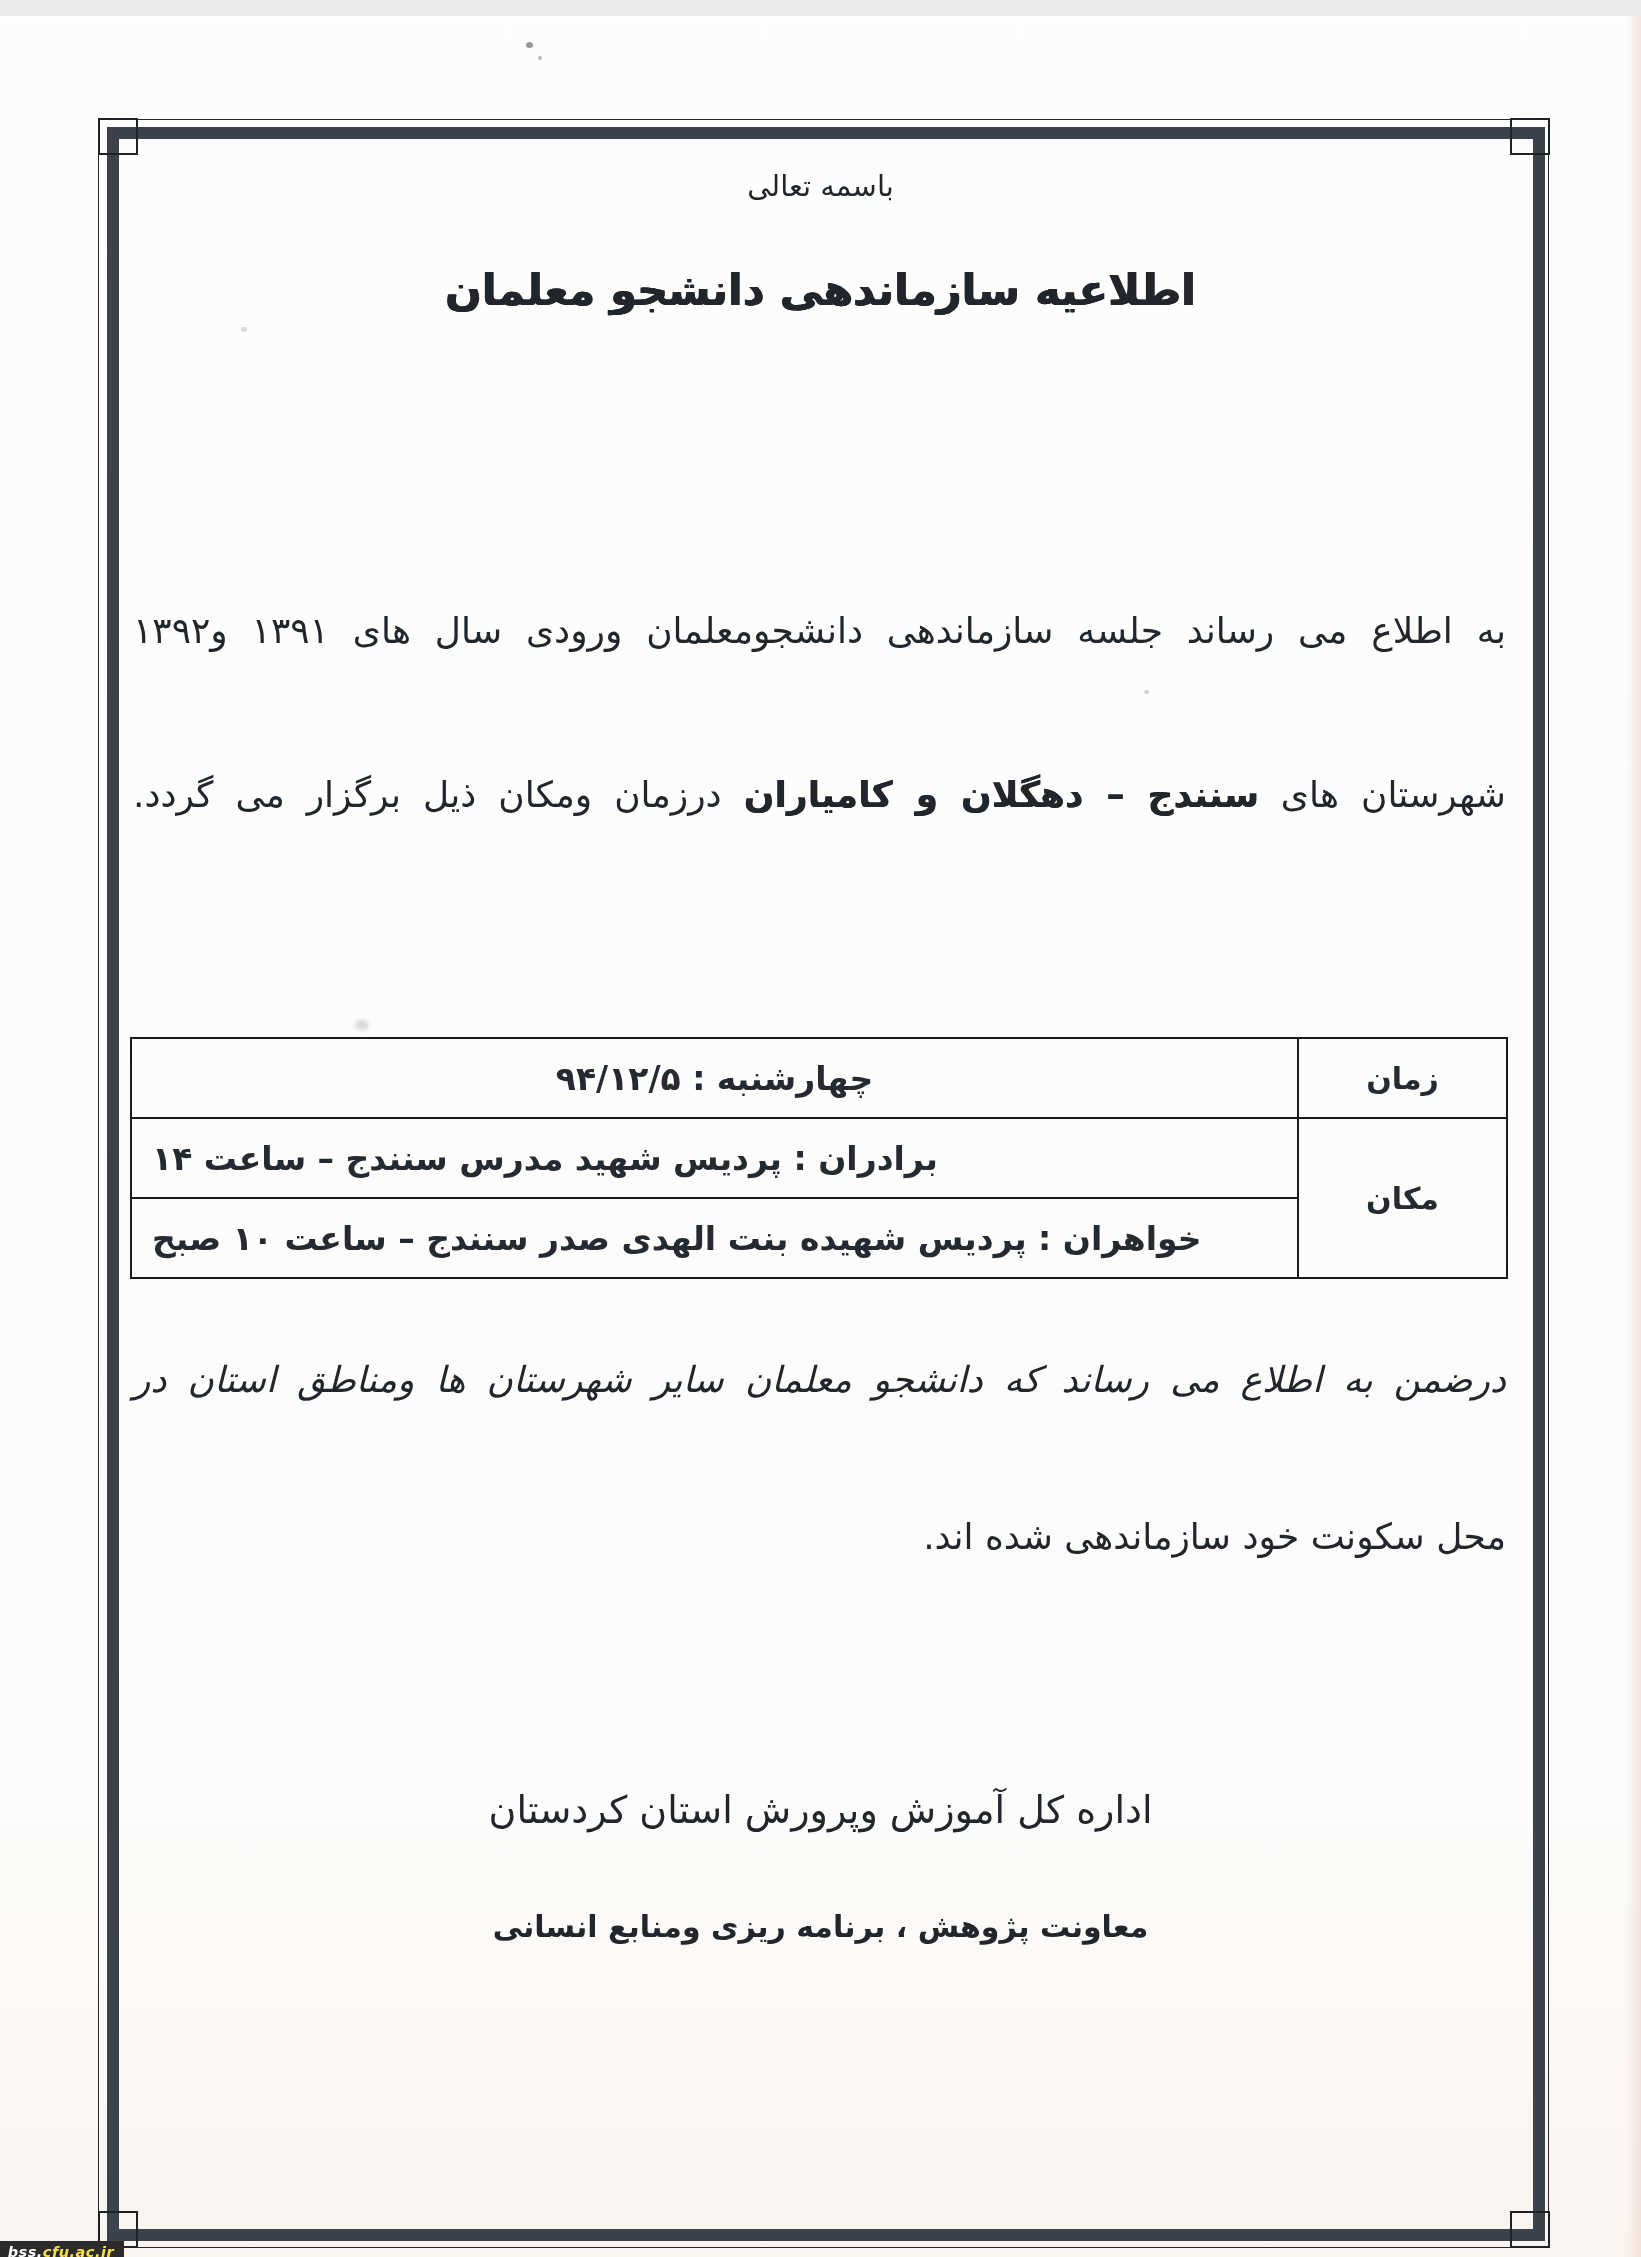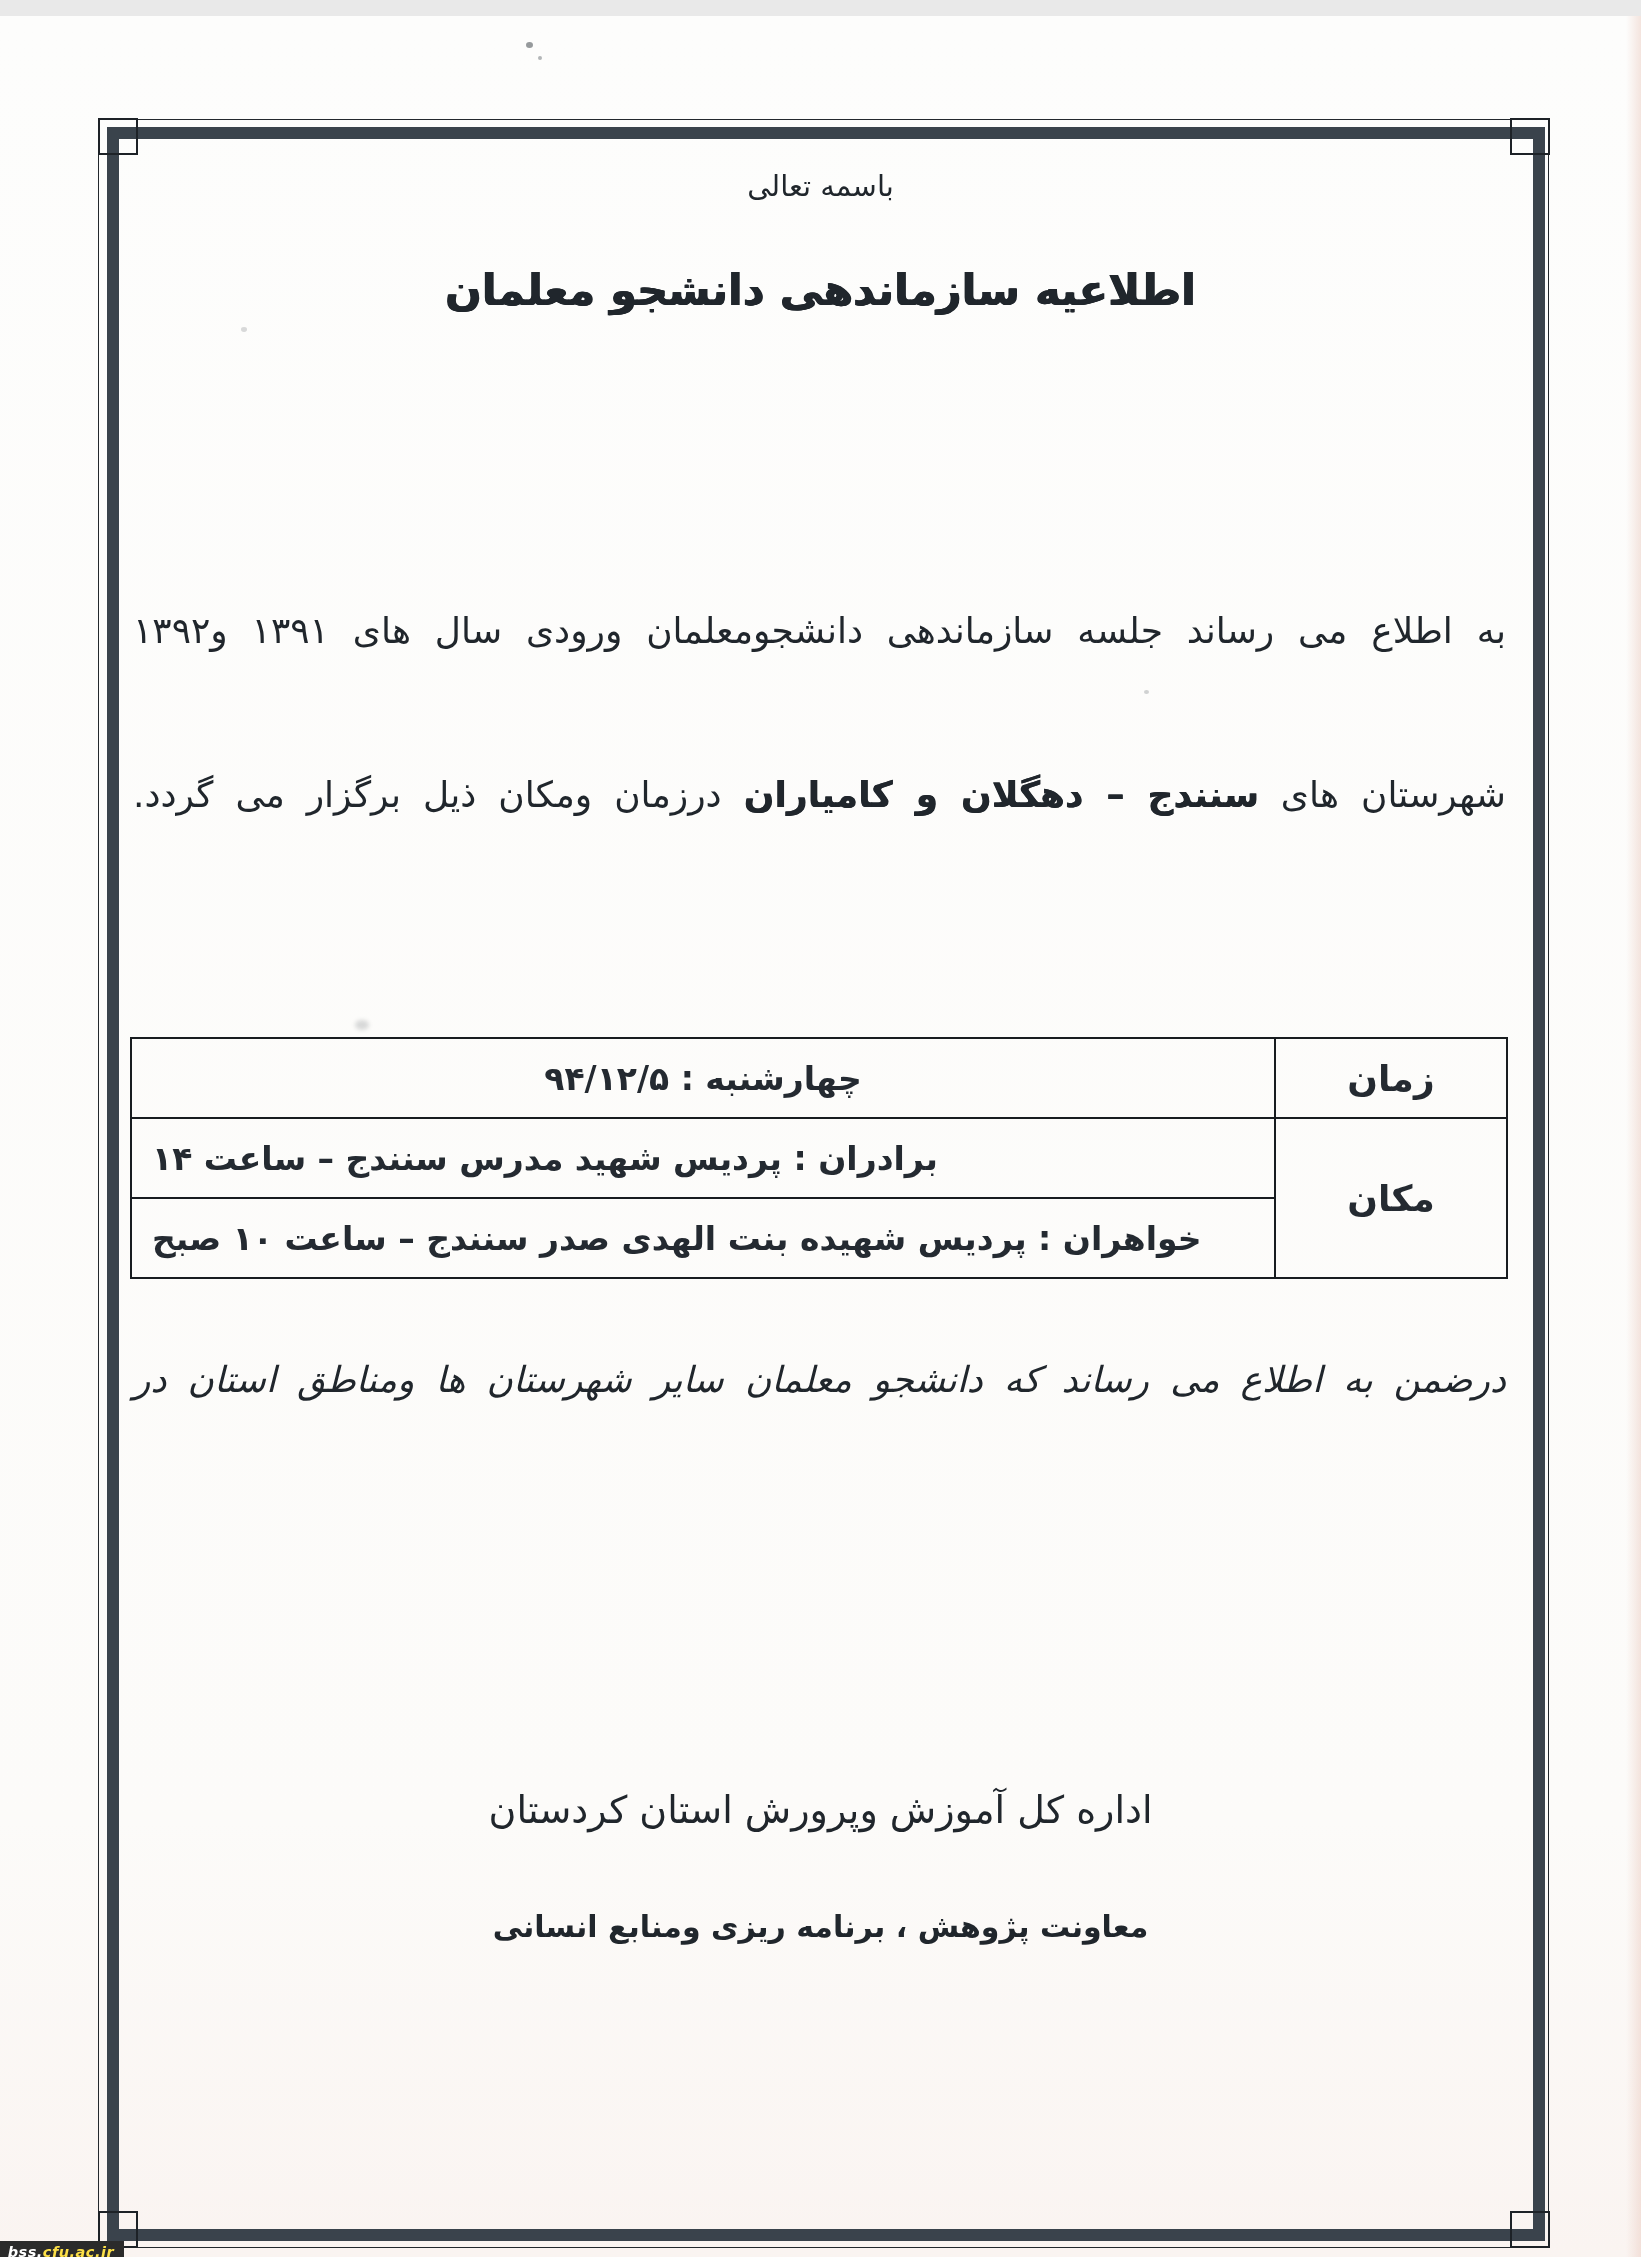--- a/index.html
+++ b/index.html
@@ -64,21 +64,21 @@
     border-collapse: collapse; direction: rtl;
     font-size: 33px; font-weight: bold;
   }
   .schedule th, .schedule td {
     border: 2.9px solid #181c20;
     vertical-align: middle;
     padding: 0 20px;
     height: 80px;
     color: #242a31;
   }
-  .schedule th { width: 232px; text-align: center; font-size: 36px; }
+  .schedule th { width: 209px; text-align: center; font-size: 30px; }
   .schedule td.c-center { text-align: center; }
   .schedule td.c-right  { text-align: left; }
 
   
   .sig1 { top: 1772px; font-size: 38px; font-weight: 400; }
   .sig2 { top: 1893px; font-size: 30px; font-weight: 600; }
 
   
   .watermark {
     position: absolute; left: 0; top: 2225px;
@@ -136,20 +136,21 @@
         <th rowspan="2">مکان</th>
         <td class="c-right">برادران : پردیس شهید مدرس سنندج – ساعت ۱۴</td>
       </tr>
       <tr>
         <td class="c-right">خواهران : پردیس شهیده بنت الهدی صدر سنندج – ساعت ۱۰ صبح</td>
       </tr>
     </tbody>
   </table>
 
   <div class="txt body-line p2l1">درضمن به اطلاع می رساند که دانشجو معلمان سایر شهرستان ها ومناطق استان در</div>
+  <div class="txt body-line p2l2">محل سکونت خود سازماندهی شده اند.</div>
 
   <div class="txt center sig1">اداره کل آموزش وپرورش استان کردستان</div>
   <div class="txt center sig2">معاونت پژوهش ، برنامه ریزی ومنابع انسانی</div>
 
   <div class="watermark">
     <span class="wm-prefix">bss.</span><span class="wm-suffix">cfu.ac.ir</span>
   </div>
 
   <div class="scan-edge-right"></div>
   <div class="scan-edge-bottom"></div>

